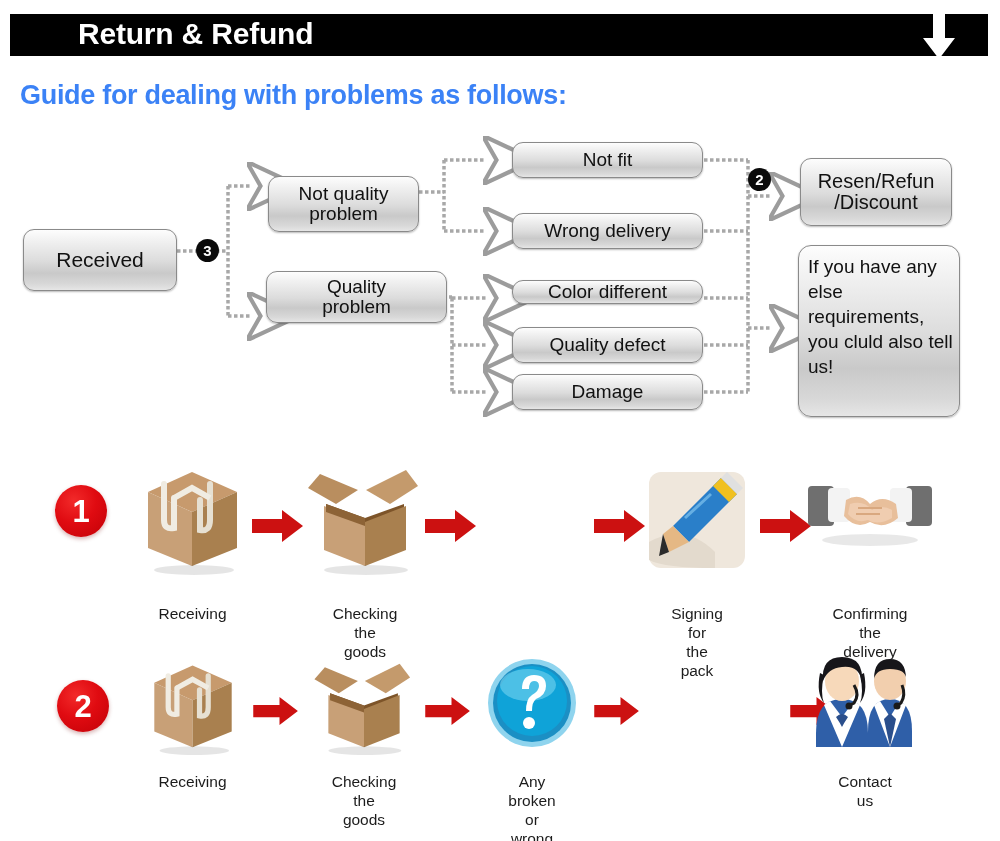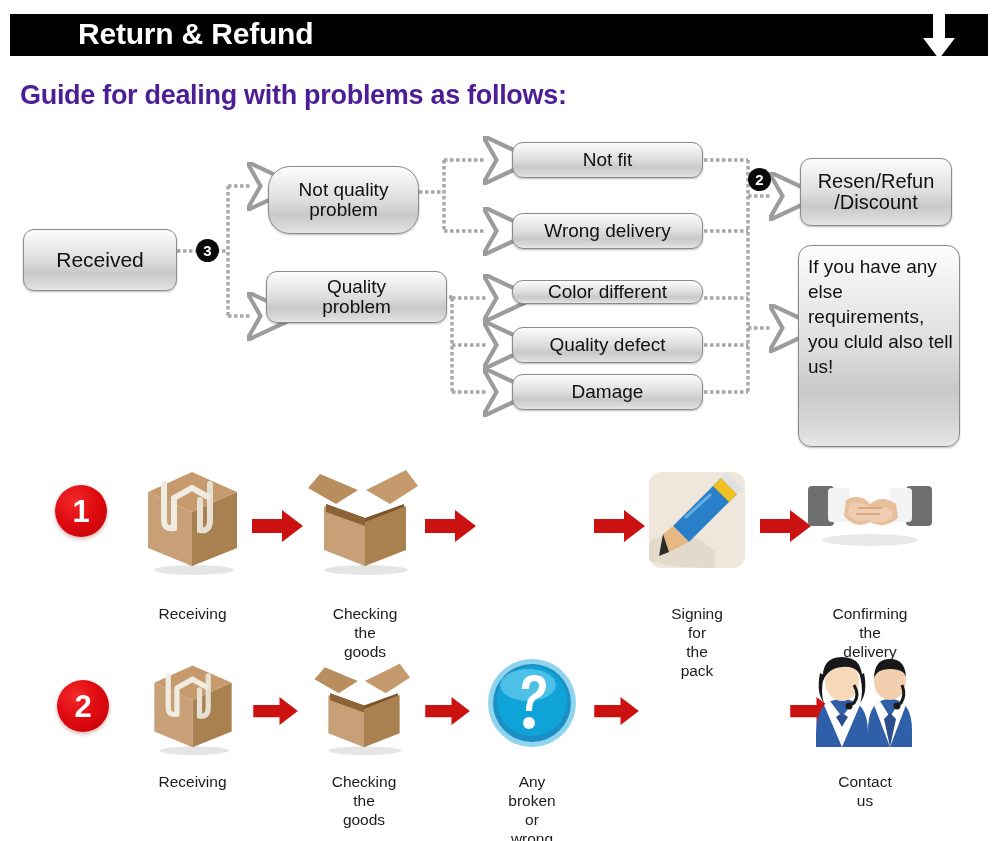--- a/index.html
+++ b/index.html
@@ -44,21 +44,21 @@
     height: 48px;
   }
 
   
   #guide-heading {
     position: absolute;
     left: 20px;
     top: 80px;
     font-size: 27px;
     font-weight: bold;
-    color: #4c1d95;
+    color: #3b82f6;
     white-space: nowrap;
     letter-spacing: -0.3px;
   }
 
   
   #flowchart {
     position: absolute;
     left: 0;
     top: 0;
     width: 1000px;
@@ -189,21 +189,21 @@
 
     <path d="M748,196 L772,196" marker-end="url(#openArrow)"></path>
     <path d="M748,328 L772,328" marker-end="url(#openArrow)"></path>
   </g>
 </svg>
 
 <div class="fc-box" style="left:23px;  top:229px; width:154px; height:62px; font-size:21px;">
   <span>Received</span>
 </div>
 
-<div class="fc-box multiline" style="left:268px; top:166px; width:151px; height:68px; white-space:pre-line;border-radius:22px;">
+<div class="fc-box multiline" style="left:268px; top:176px; width:151px; height:56px; white-space:pre-line;">
   <span>Not quality
 problem</span>
 </div>
 
 <div class="fc-box multiline" style="left:266px; top:271px; width:181px; height:52px; white-space:pre-line;justify-content:center;">
   <span>Quality
 problem</span>
 </div>
 
 <div class="fc-box" style="left:512px; top:142px; width:191px; height:36px;">
@@ -224,21 +224,21 @@
 
 <div class="fc-box" style="left:512px; top:374px; width:191px; height:36px;">
   <span>Damage</span>
 </div>
 
 <div class="fc-box multiline" style="left:800px; top:158px; width:152px; height:68px; white-space:pre-line; font-size:20px;">
   <span>Resen/Refun
 /Discount</span>
 </div>
 
-<div class="fc-box note" style="left:798px; top:245px; width:162px; height:202px; font-size:19px;">
+<div class="fc-box note" style="left:798px; top:245px; width:162px; height:172px; font-size:19px;">
   <span>If you have any else requirements, you cluld also tell us!</span>
 </div>
 
 <div class="fc-badge" style="left:196px; top:239px;">
   <span>3</span>
 </div>
 <div class="fc-badge" style="left:748px; top:168px;">
   <span>2</span>
 </div>
 

